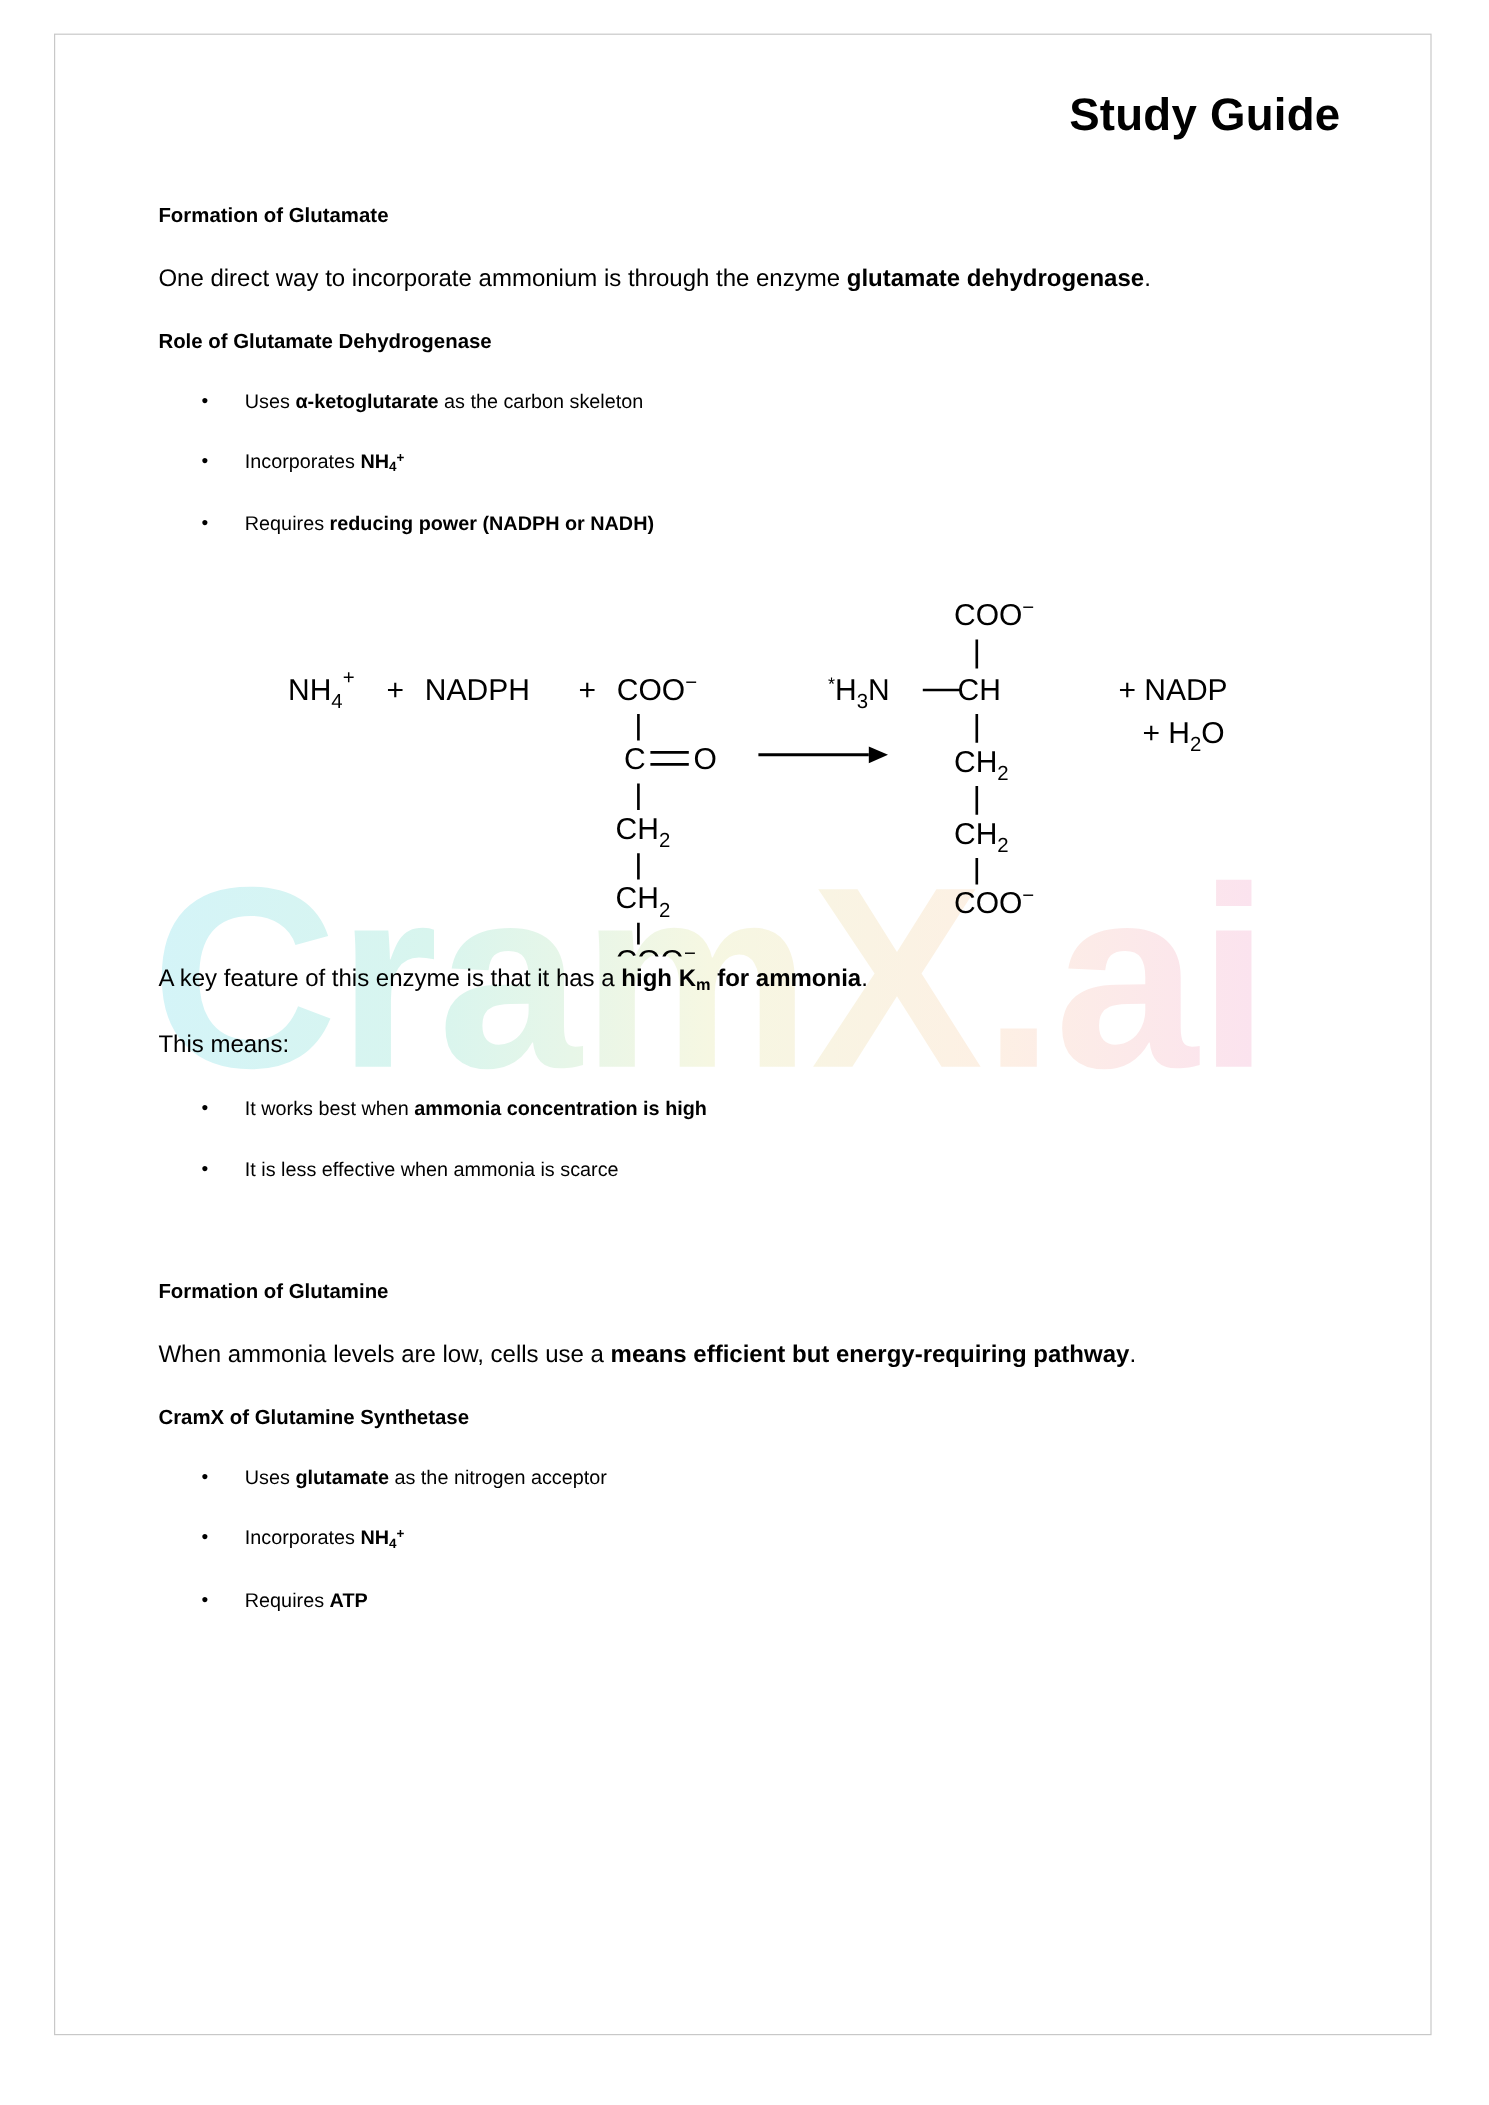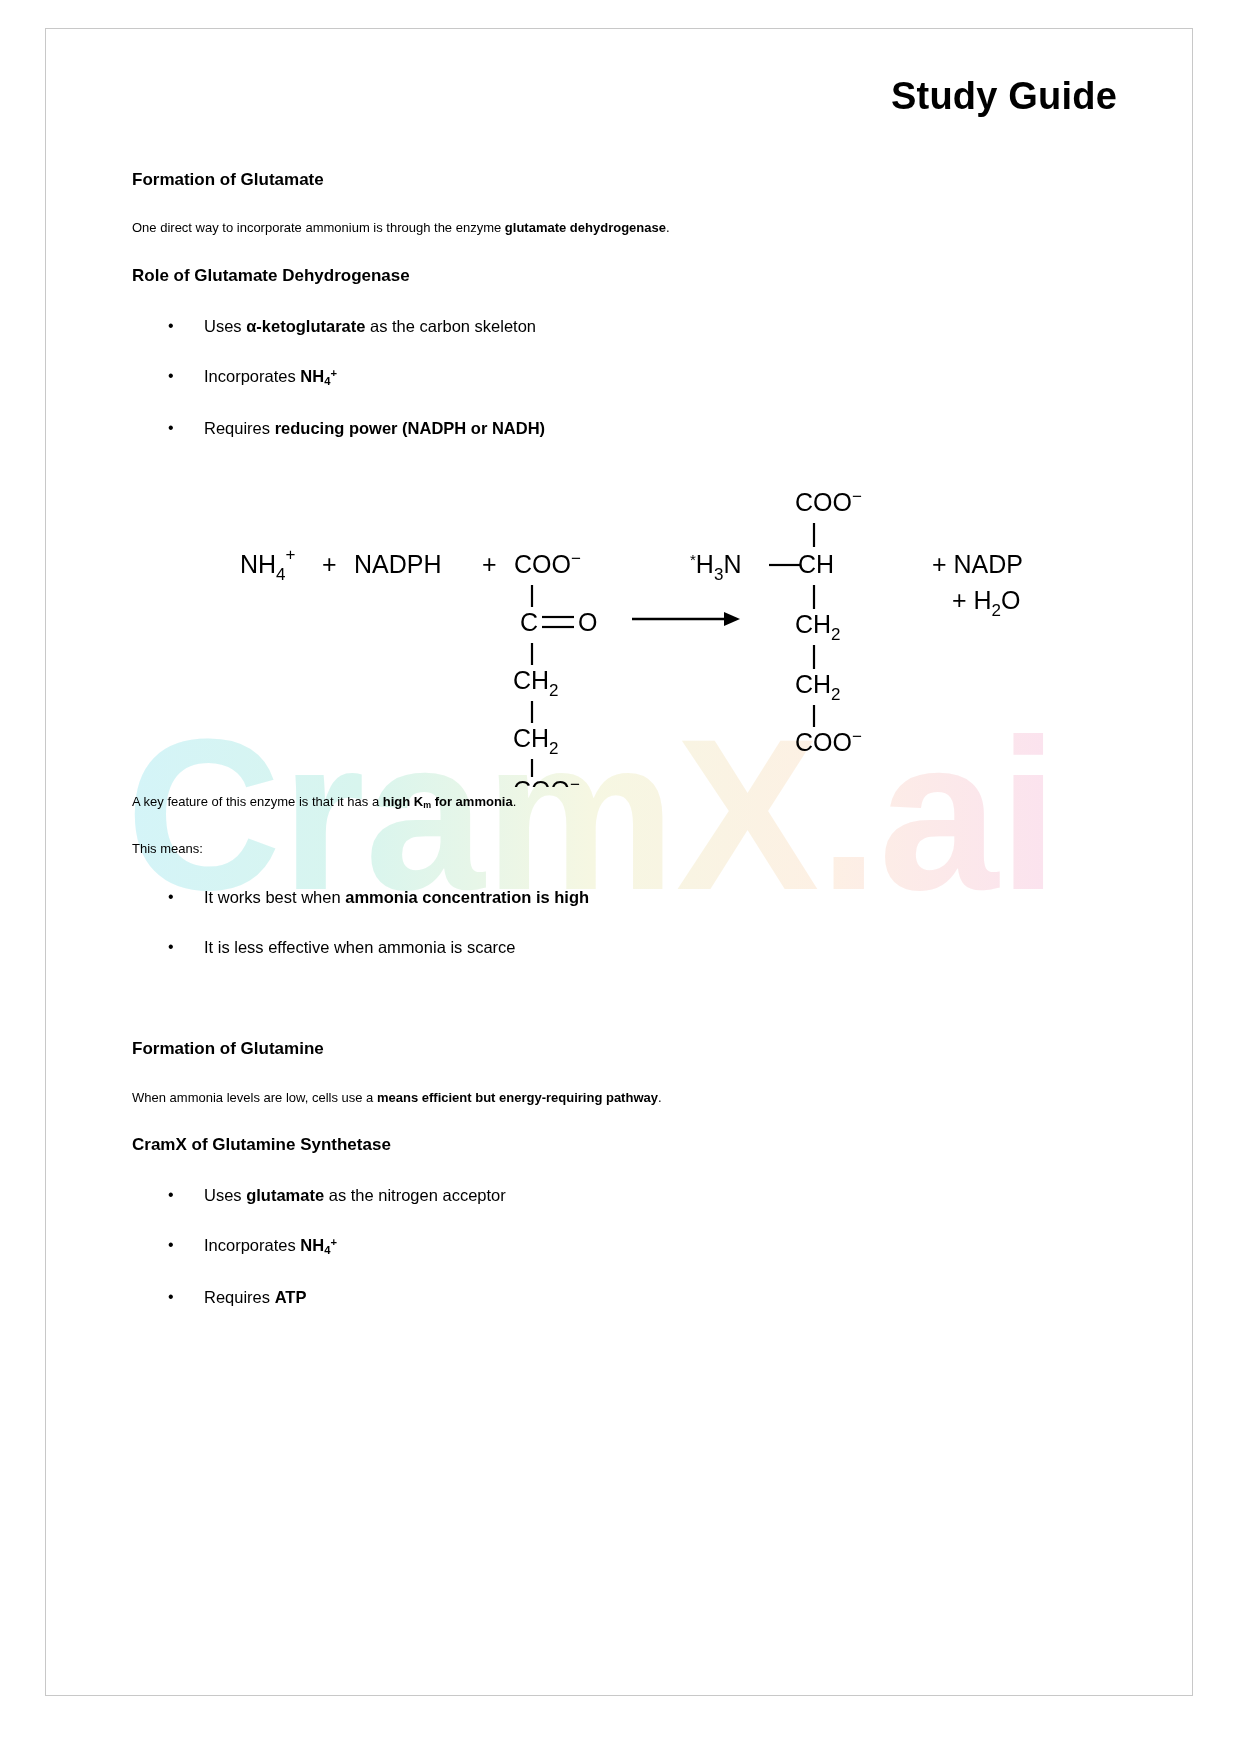--- a/index.html
+++ b/index.html
@@ -67,21 +67,21 @@
     width: 990px;
     z-index: 3;
   }
   .h-sub {
     font-size: 17px;
     font-weight: bold;
     margin: 0 0 28px 0;
     line-height: 1.3;
   }
   .para {
-    font-size: 13px;
+    font-size: 20px;
     margin: 0 0 28px 0;
     line-height: 1.35;
   }
   .para b, .h-sub b { font-weight: bold; }
 
   ul.bullets {
     list-style: none;
     margin: 0 0 10px 0;
     padding: 0;
   }

